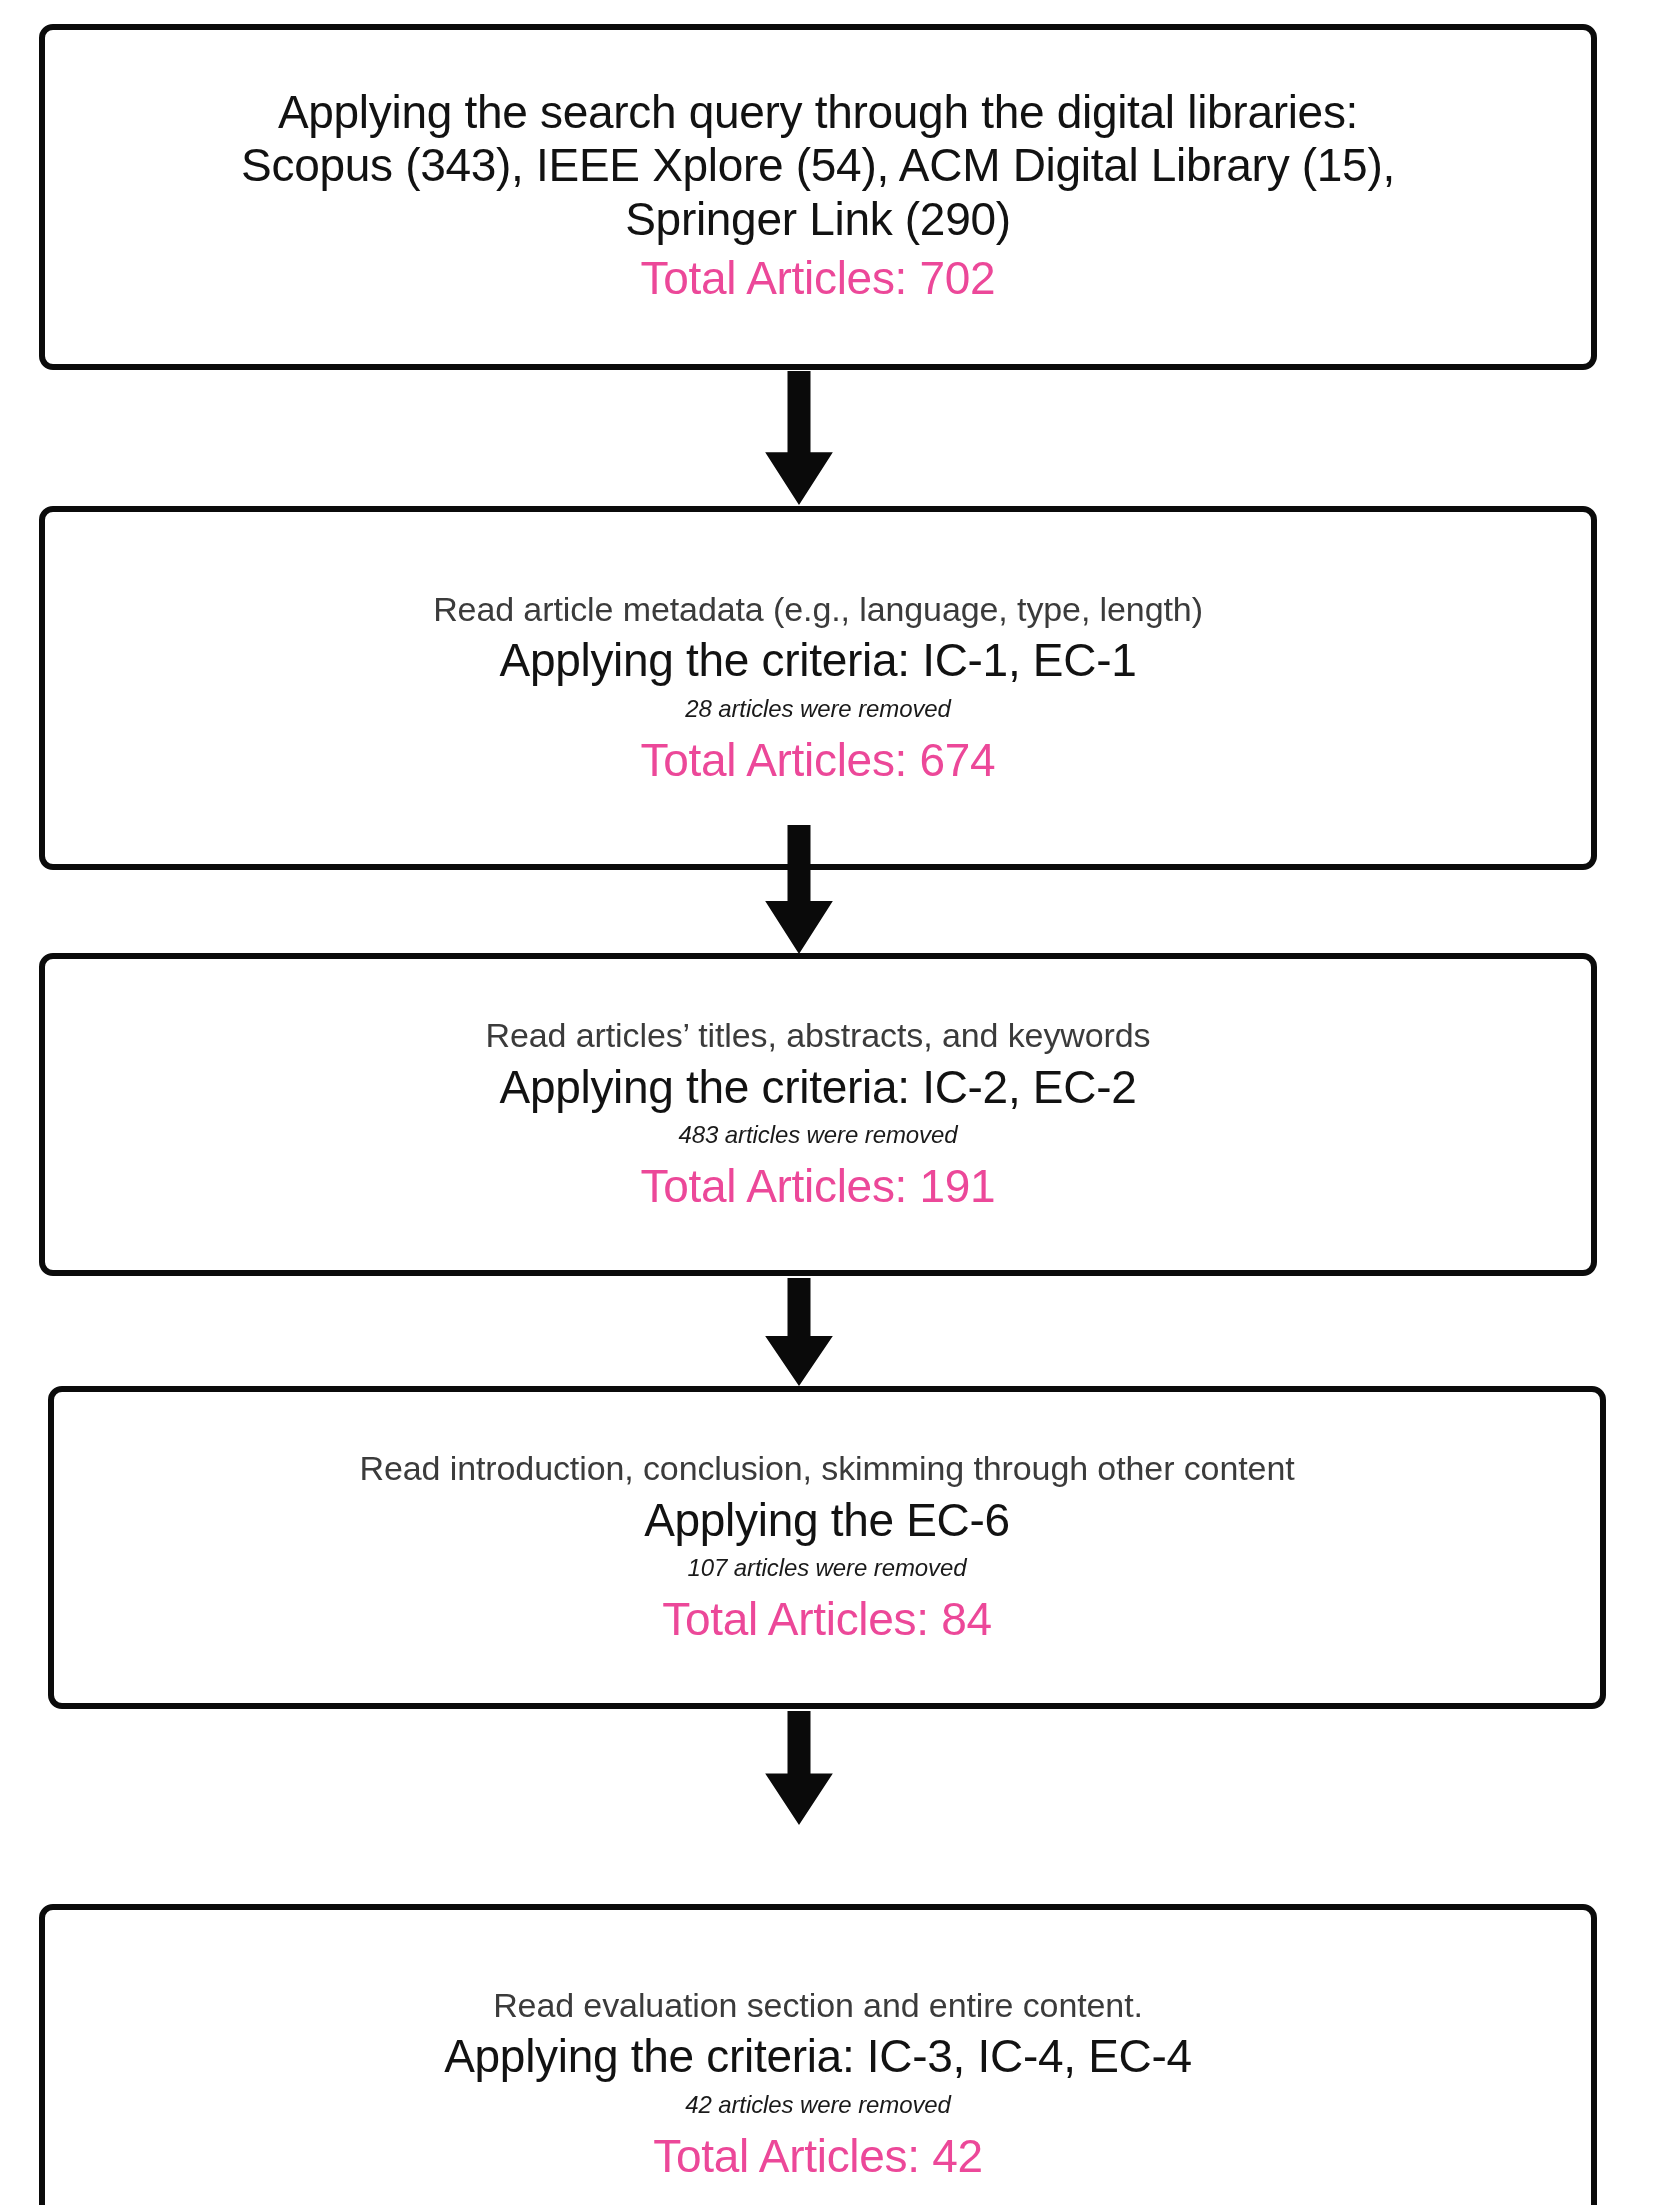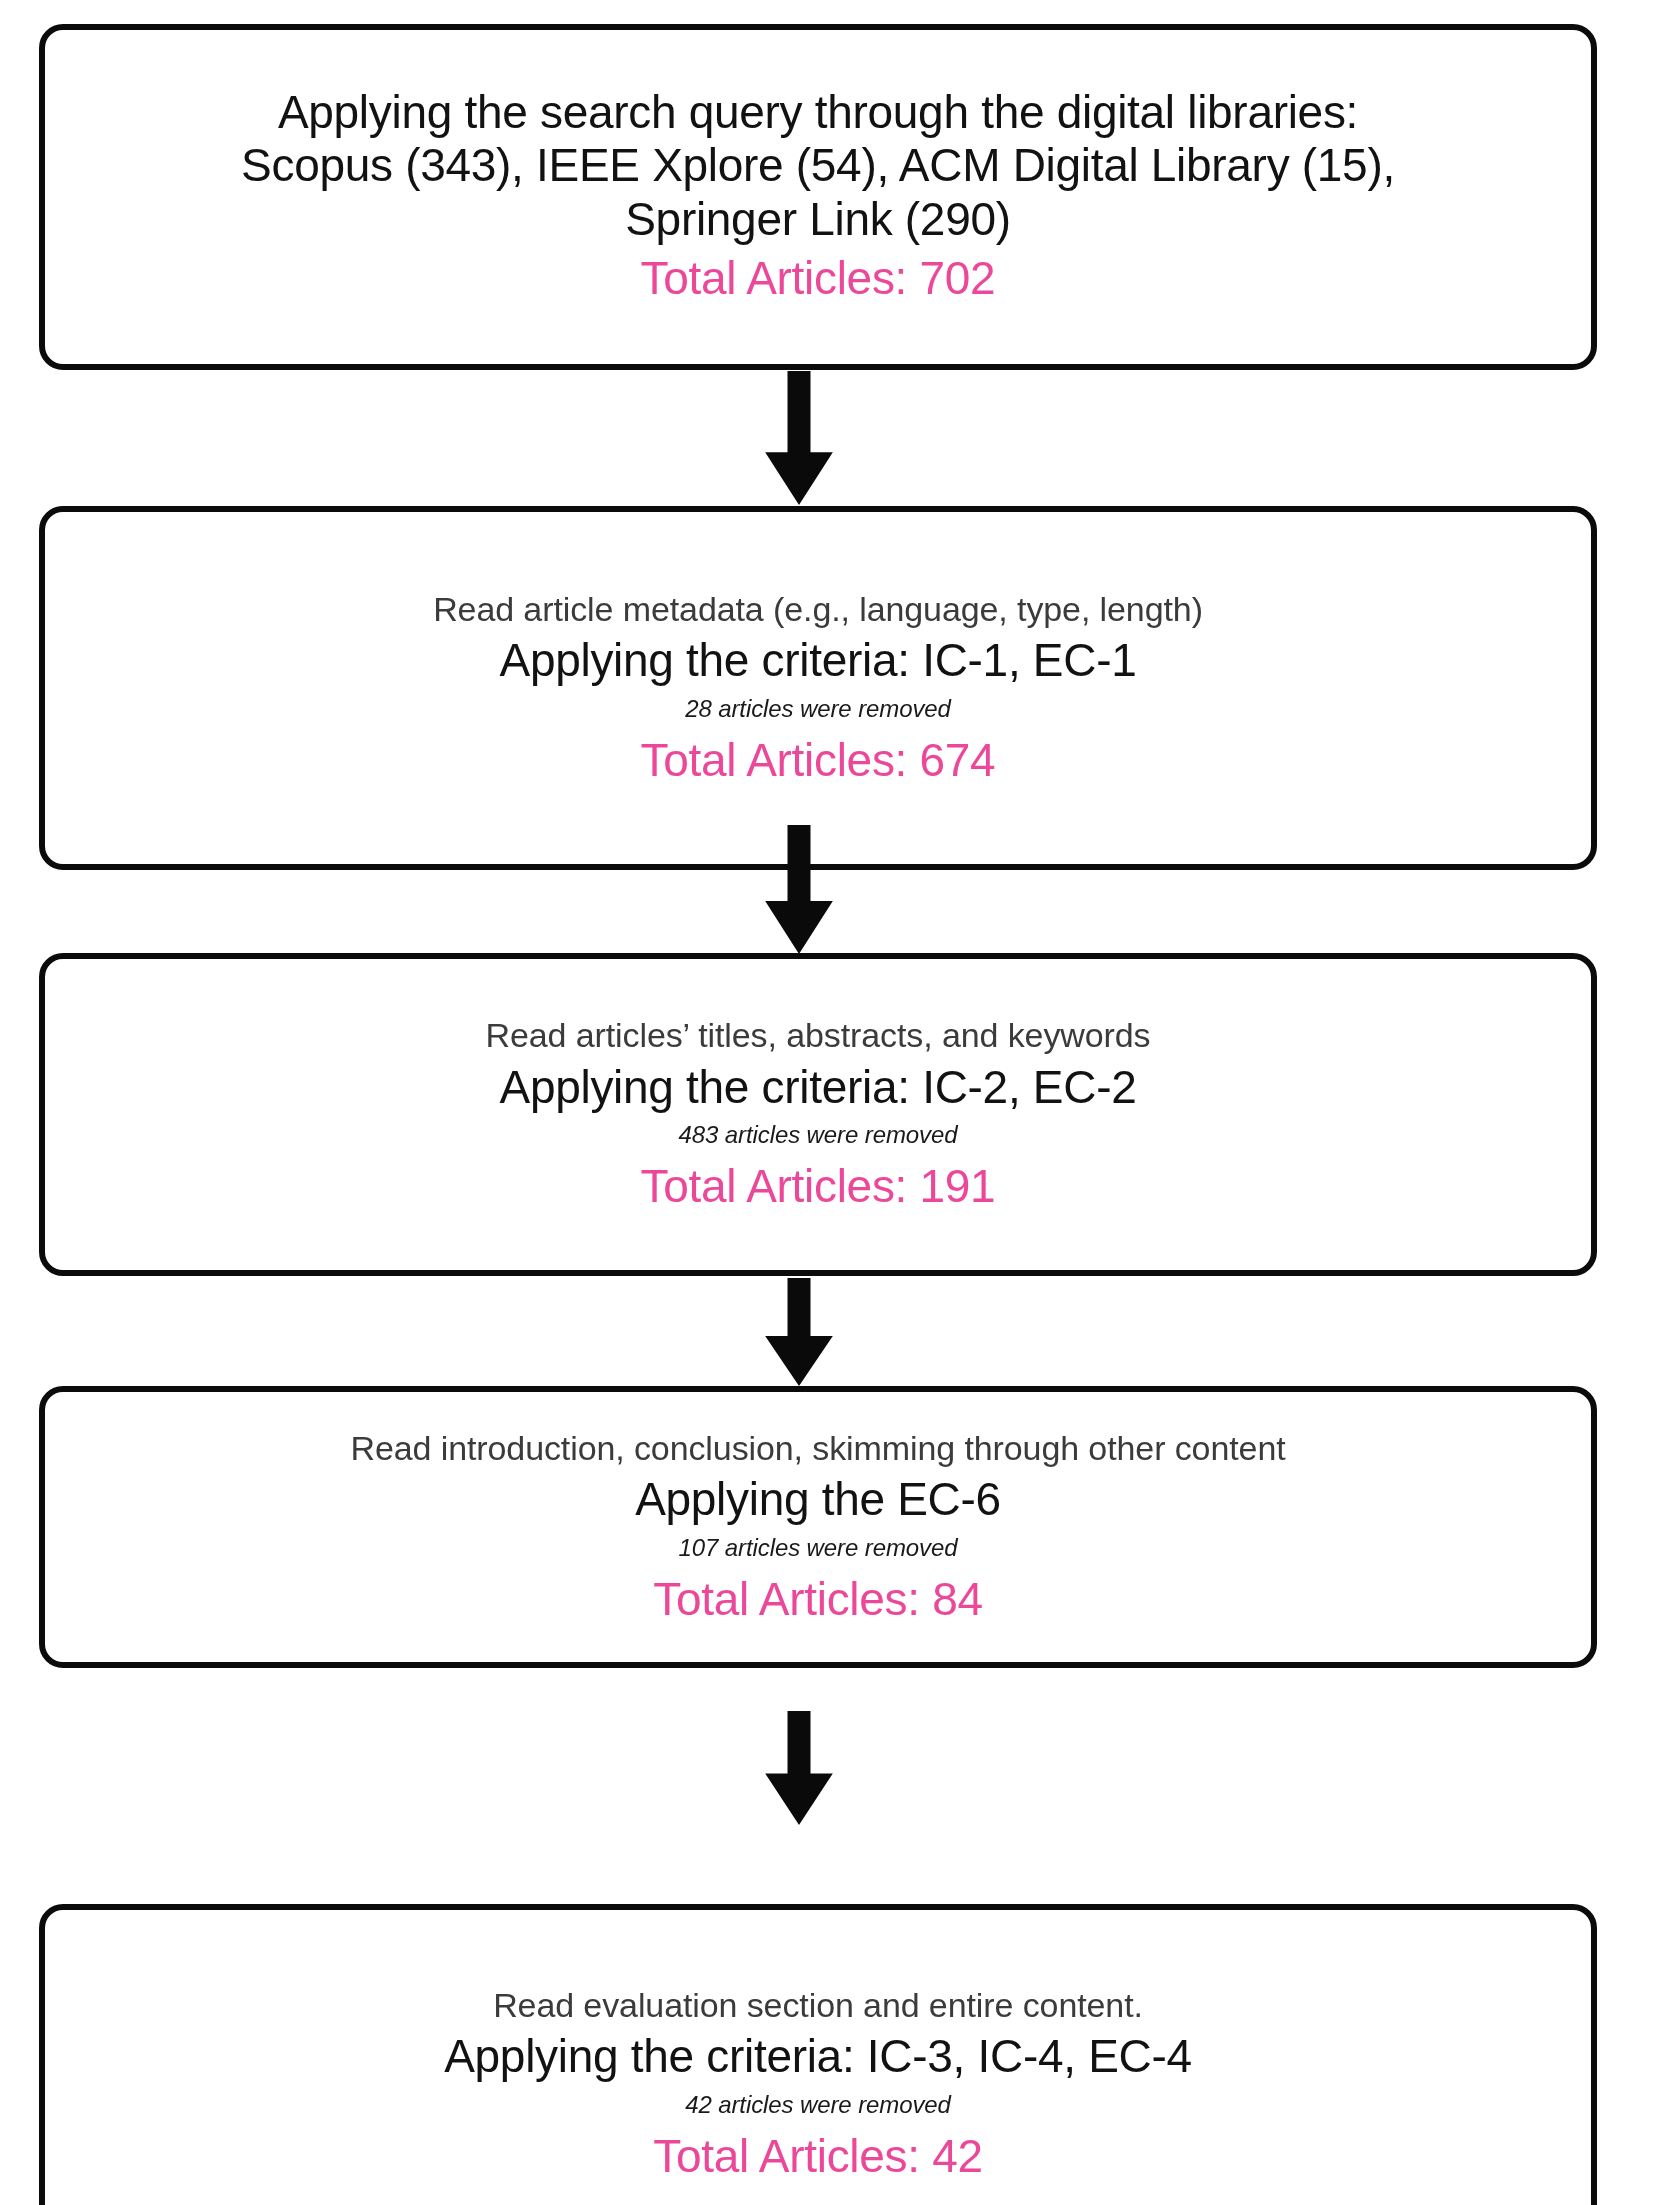--- a/index.html
+++ b/index.html
@@ -17,21 +17,21 @@
     overflow: hidden;
     font-family: "Liberation Sans", "DejaVu Sans", sans-serif;
   }
 
   
   .flow-box {
     position: absolute;
     box-sizing: border-box;
     background: #ffffff;
     border: 6.8px solid #0b0b0b;
-    border-radius: 24px;
+    border-radius: 14px;
     display: flex;
     flex-direction: column;
     align-items: center;
     justify-content: center;
     text-align: center;
     padding: 9.5px 47px;
   }
 
   
   .flow-box::after {
@@ -43,21 +43,21 @@
     bottom: -6.8px;
     border-radius: 42px;
     box-shadow: 4px 5.4px 0 -1.4px rgba(0,0,0,0.13);
     pointer-events: none;
     z-index: -1;
   }
 
   .box-1 { left: 39px;  top: 24px;   width: 1558px; height: 346px; }
   .box-2 { left: 39px;  top: 506px;  width: 1558px; height: 364px; }
   .box-3 { left: 39px;  top: 953px; width: 1558px; height: 323px; }
-  .box-4 { left: 39px;  top: 1386px; width: 1558px; height: 282px; }
+  .box-4 { left: 48px;  top: 1386px; width: 1558px; height: 323px; }
   .box-5 { left: 39px;  top: 1904px; width: 1558px; height: 360px; }
 
   
   .line {
     display: block;
     width: 100%;
     white-space: nowrap;
     font-stretch: condensed;
   }
 

